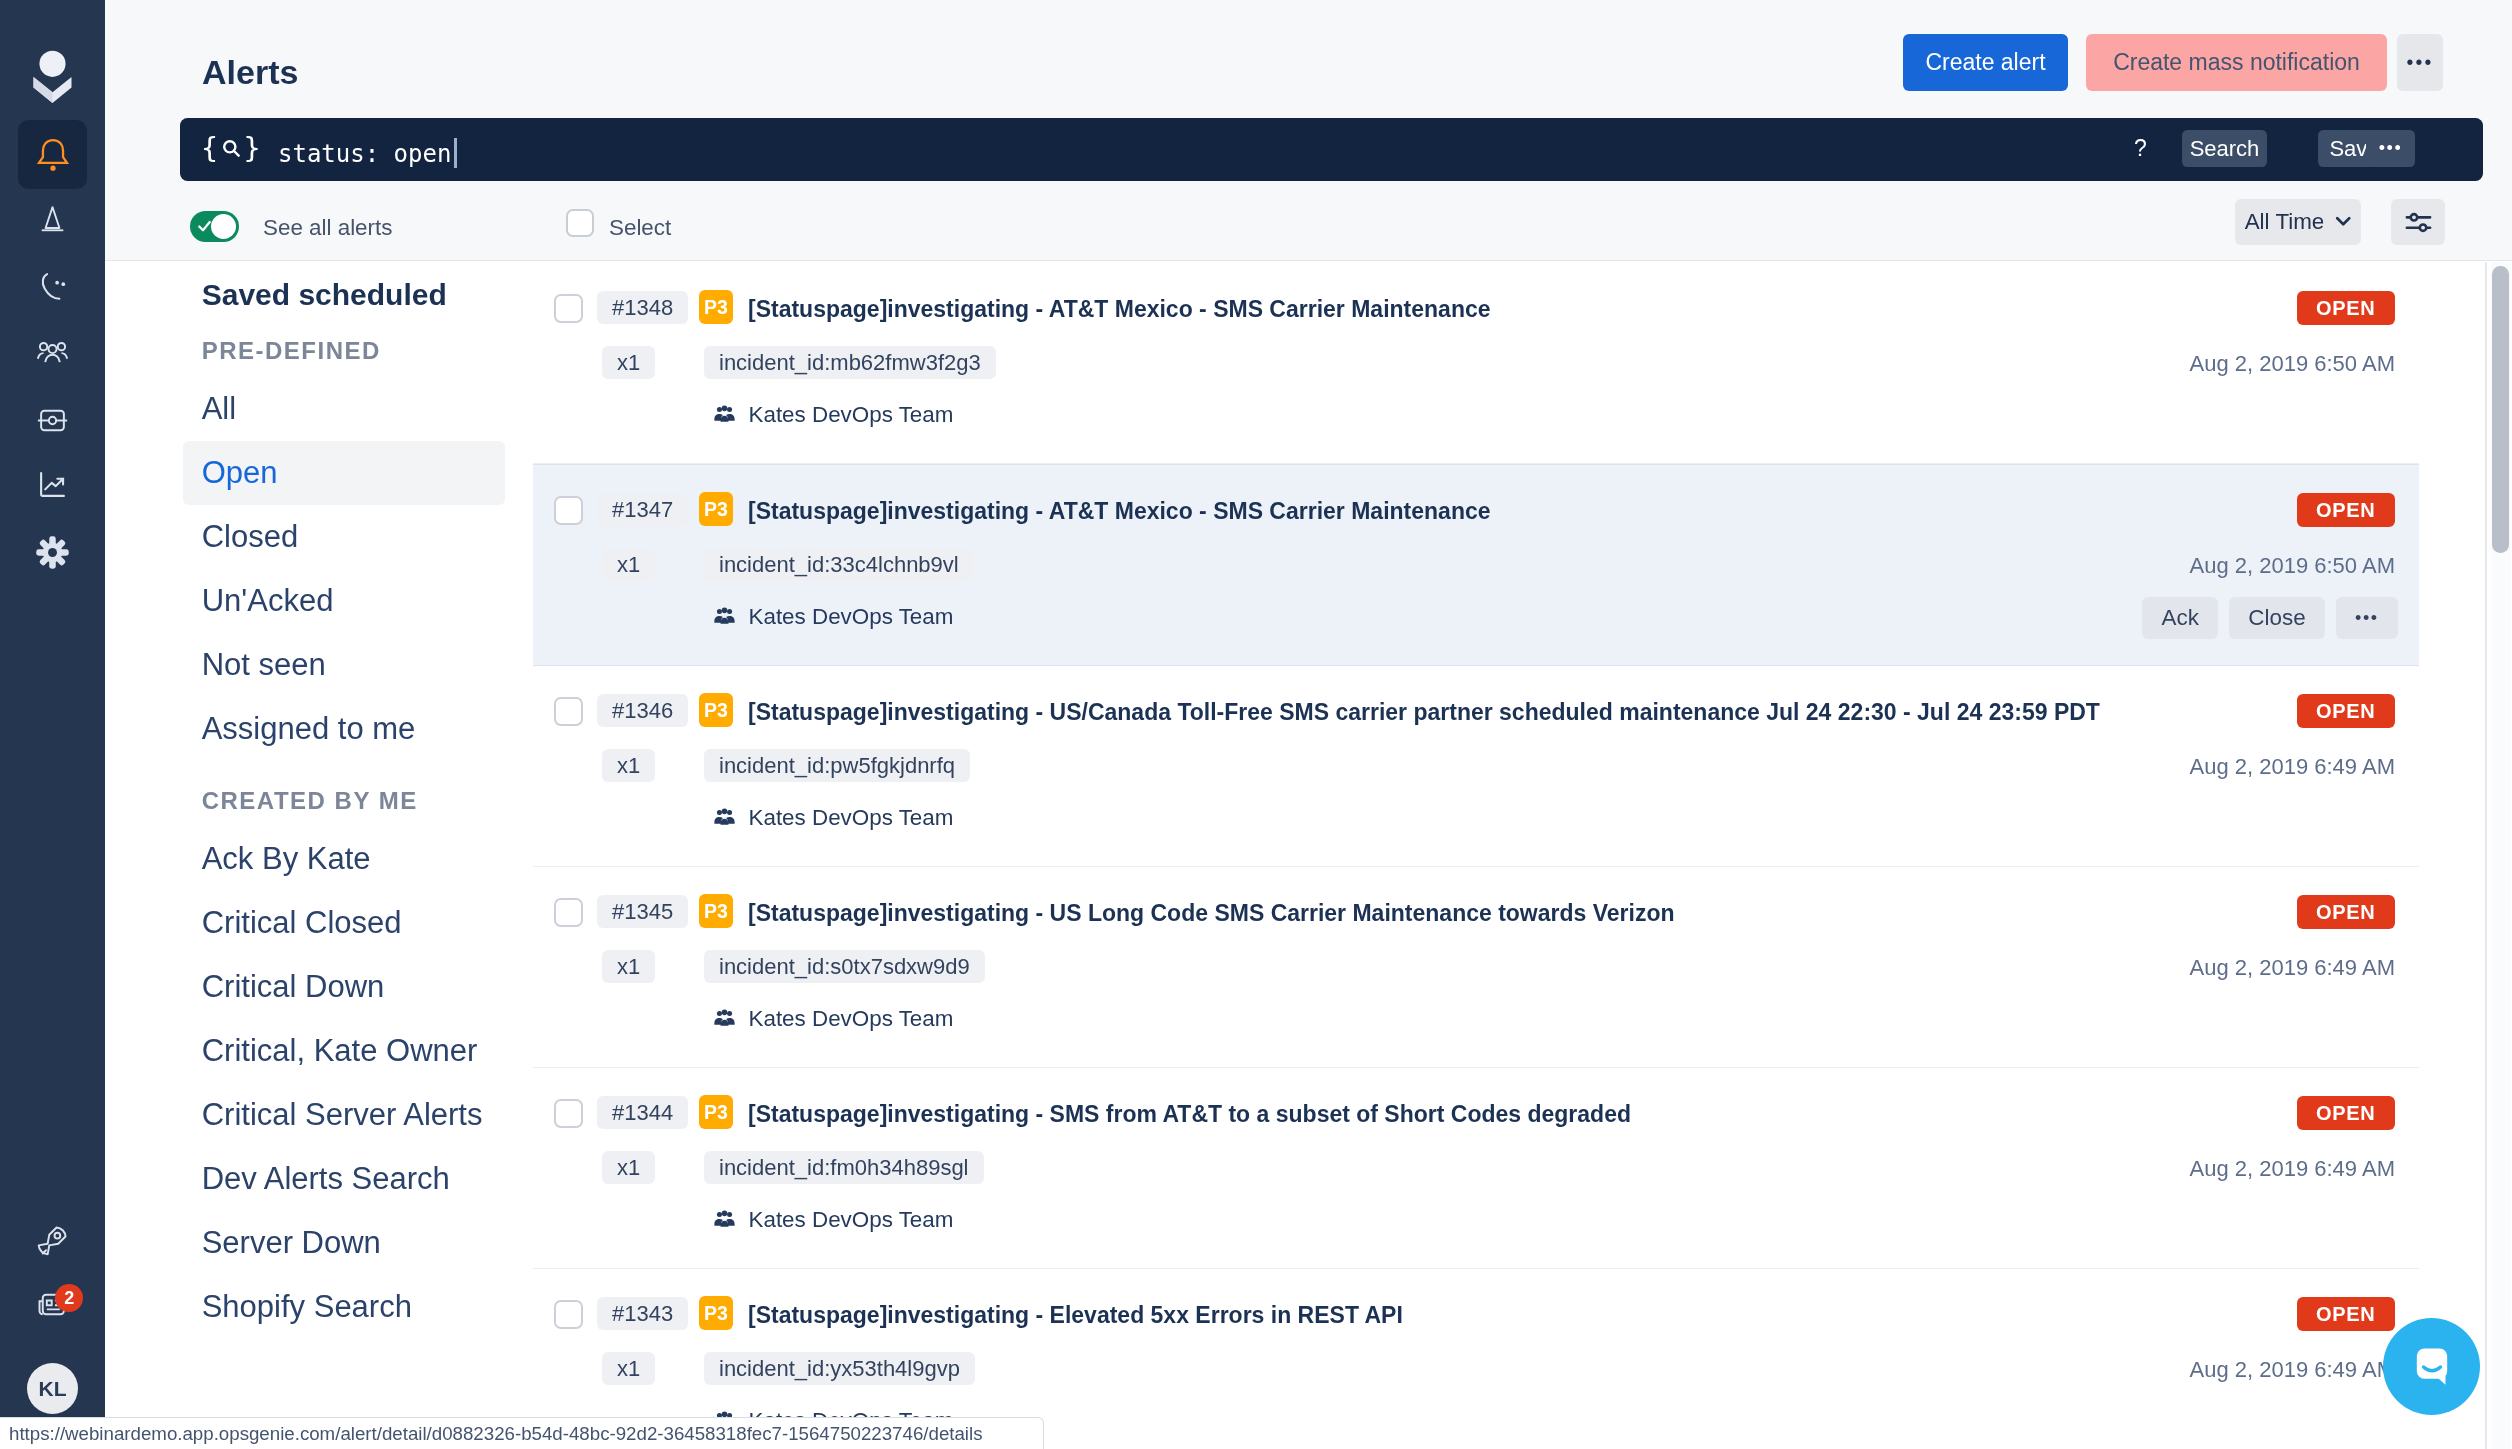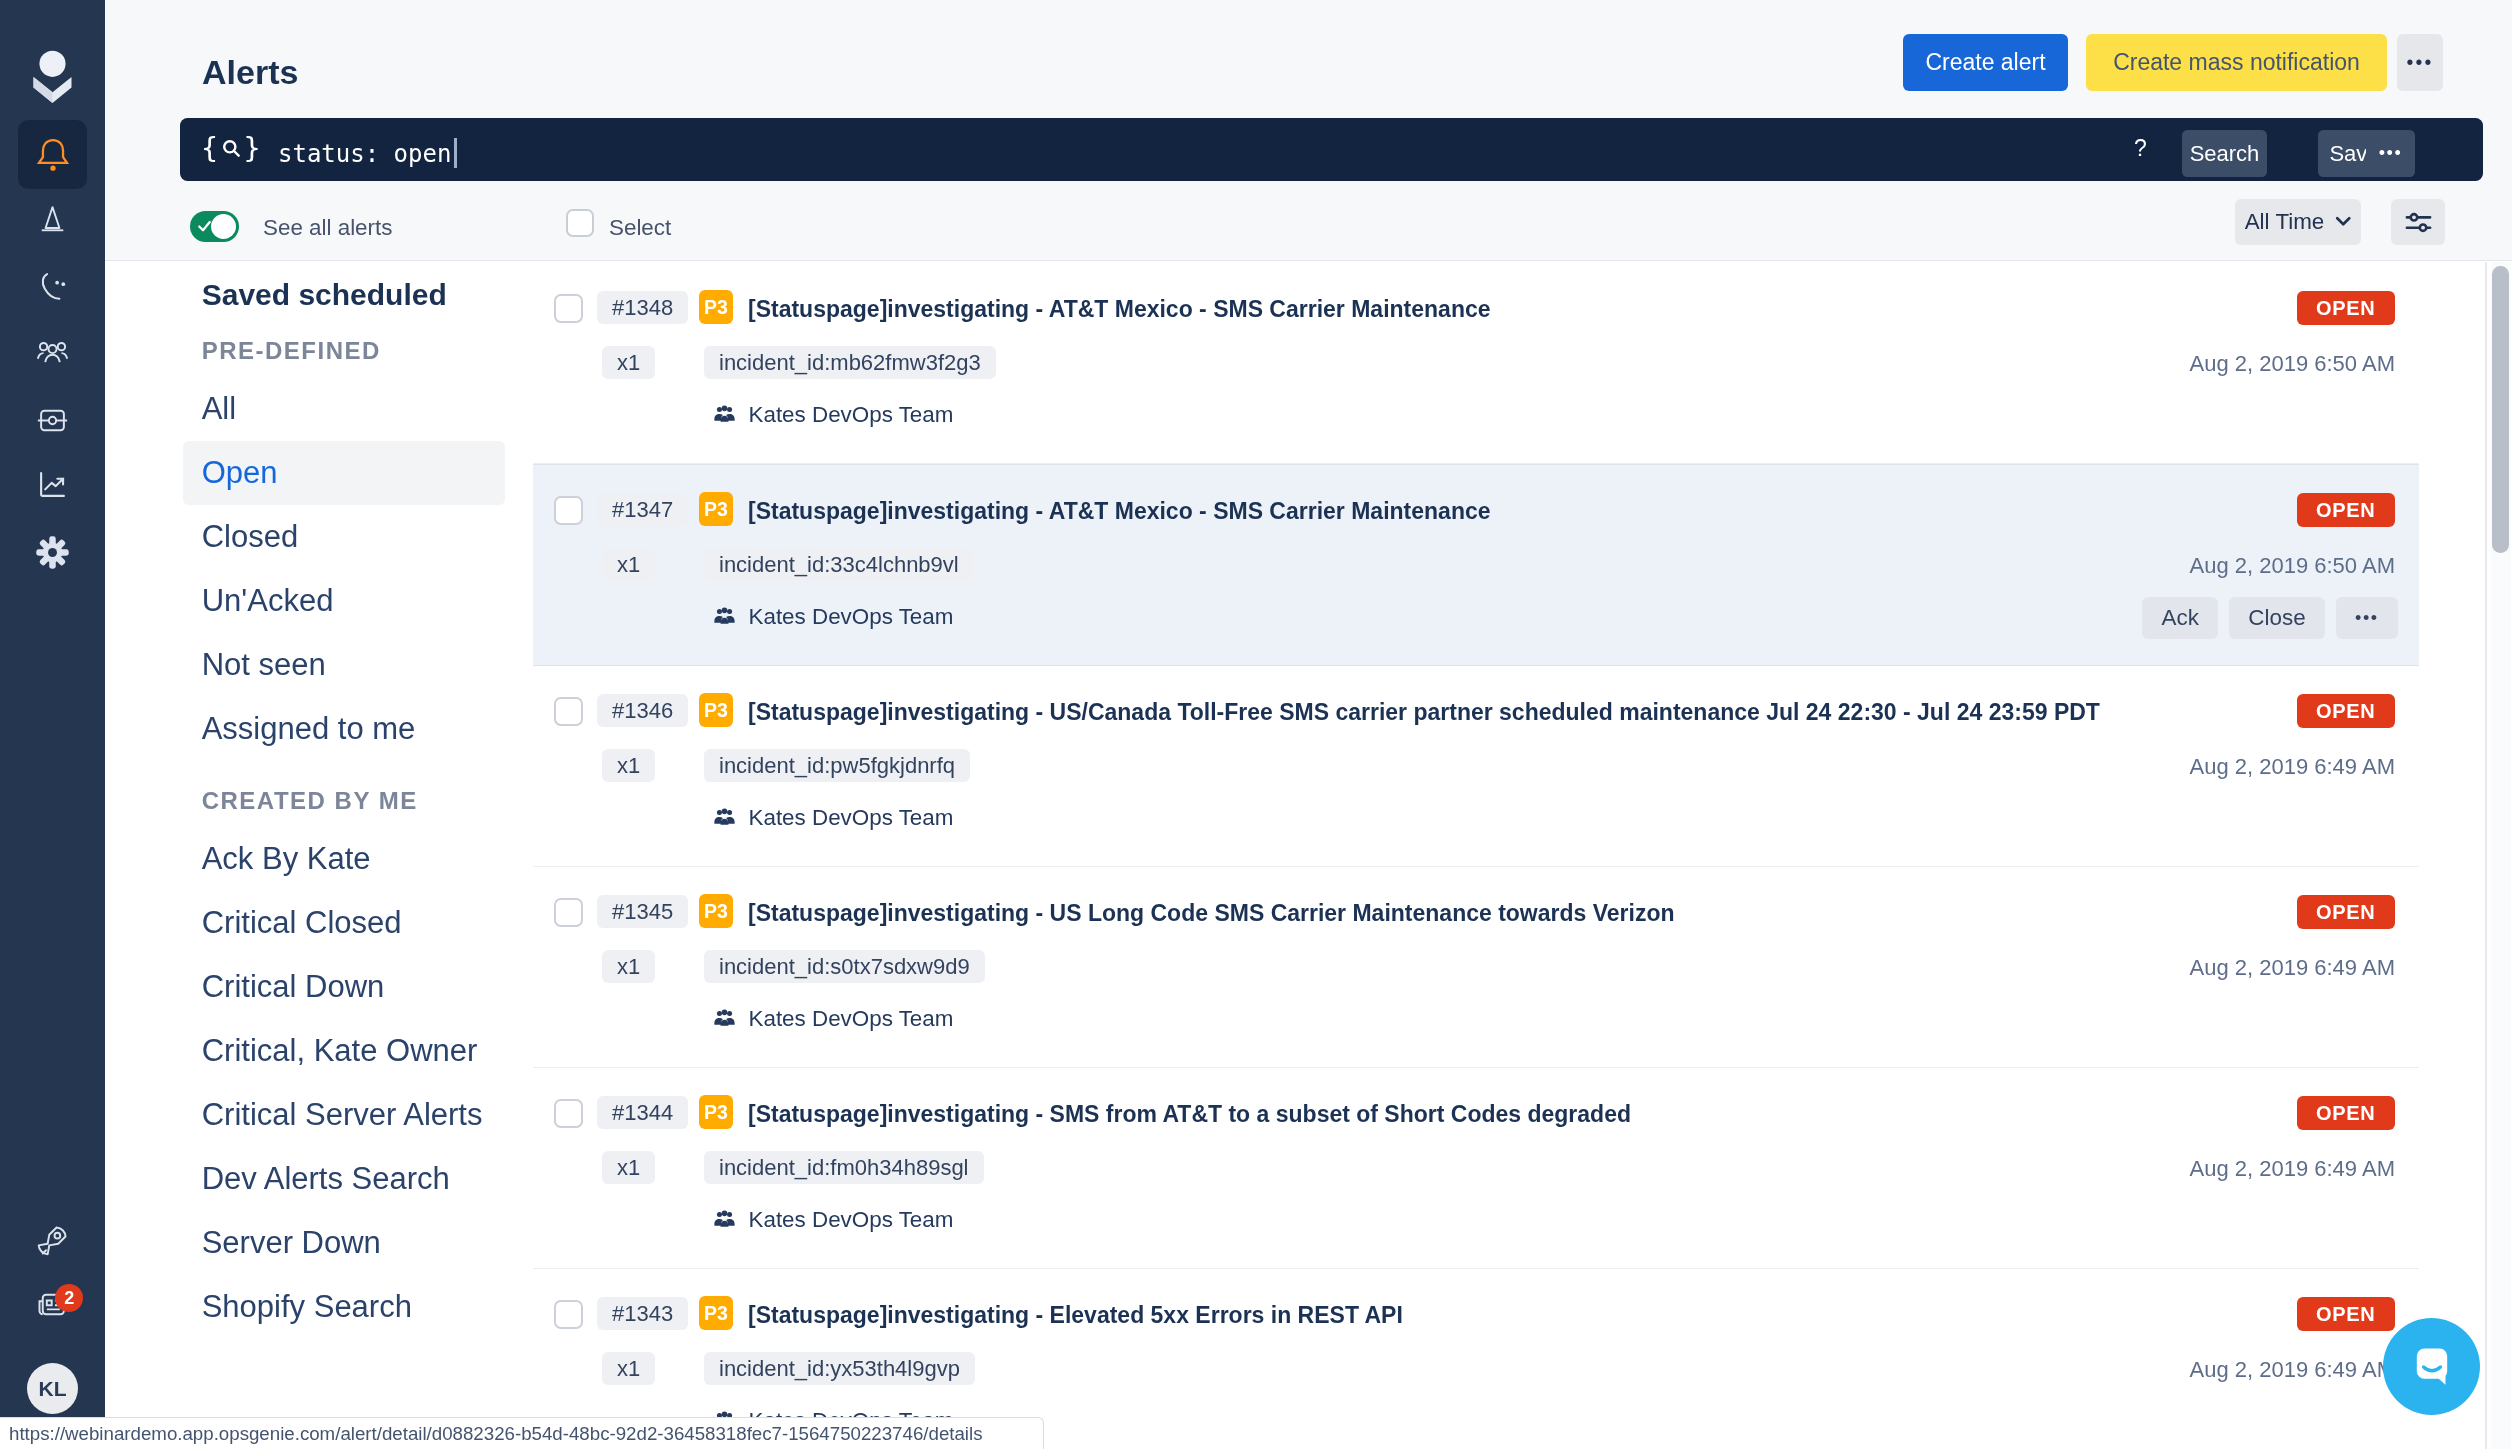--- a/index.html
+++ b/index.html
@@ -10,30 +10,30 @@
   .ri{position:absolute;left:0;width:105px;display:flex;justify-content:center;align-items:center;}
   .rail-active-tile{position:absolute;left:18px;top:120px;width:69px;height:69px;border-radius:10.5px;background:#182740;display:flex;align-items:center;justify-content:center;}
   .news-badge{position:absolute;left:55px;top:1284px;min-width:28.4px;height:28.4px;border-radius:14.2px;background:#e0391b;color:#fff;font-size:18px;font-weight:bold;display:flex;align-items:center;justify-content:center;z-index:6;}
   .avatar{position:absolute;left:27px;top:1363px;width:51px;height:51px;border-radius:50%;background:#e9ebef;color:#2b3c58;font-size:21px;font-weight:bold;display:flex;align-items:center;justify-content:center;}
 
   
   .topband{position:absolute;left:105px;top:0;width:2408px;height:260px;background:#f7f8f9;border-bottom:1.5px solid #e4e6ea;}
   .page-title{position:absolute;left:202px;top:30px;font-size:34px;font-weight:bold;color:#1c3254;}
   .btn{display:flex;align-items:center;justify-content:center;border-radius:6px;cursor:pointer;}
   .create-alert{position:absolute;left:1903px;top:34px;width:165px;height:57px;background:#1767d9;color:#ffffff;font-size:23px;}
-  .create-mass{position:absolute;left:2086px;top:34px;width:301px;height:57px;background:#fde047;color:#44546f;font-size:23px;}
+  .create-mass{position:absolute;left:2086px;top:34px;width:301px;height:57px;background:#fca5a5;color:#44546f;font-size:23px;}
   .header-more{position:absolute;left:2397px;top:34px;width:46px;height:57px;background:#e5e7eb;color:#22324f;font-size:19.5px;letter-spacing:2.2px;}
 
   
   .searchbar{position:absolute;left:180px;top:118px;width:2303px;height:63px;background:#132440;border-radius:7.5px;}
   .search-icon-wrap{position:absolute;left:201px;top:132px;display:flex;align-items:center;color:#fff;font-family:"DejaVu Sans Mono",monospace;font-size:28.4px;gap:1.5px;}
   .search-query{position:absolute;left:278px;top:138px;color:#ffffff;font-family:"DejaVu Sans Mono",monospace;font-size:24px;white-space:pre;}
   .search-query::after{content:"";display:inline-block;width:3px;height:30px;background:#9db0c9;margin-left:2.2px;vertical-align:-6px;}
   .search-help{position:absolute;left:2134px;top:135px;color:#ffffff;font-size:23px;}
-  .sb-btn{position:absolute;top:130px;height:47px;background:#3c4d68;border-radius:5.2px;color:#fff;font-size:22px;display:flex;align-items:center;justify-content:center;cursor:pointer;}
+  .sb-btn{position:absolute;top:130px;height:37px;background:#3c4d68;border-radius:5.2px;color:#fff;font-size:22px;display:flex;align-items:center;justify-content:center;cursor:pointer;}
   .sb-search{left:2182px;width:85px;}
   .sb-save{left:2280px;width:73px;margin-left:38px;}
   .sb-more{left:2366px;width:49px;letter-spacing:1.5px;font-size:18px;}
 
   
   .toggle{position:absolute;left:190px;top:211px;width:49px;height:31px;border-radius:16.5px;background:#0b8a5e;cursor:pointer;}
   .toggle-knob{position:absolute;right:3px;top:3px;width:25.4px;height:25.4px;border-radius:50%;background:#fff;}
   .toggle-check{position:absolute;left:6.7px;top:8.2px;}
   .toggle-label{position:absolute;left:263px;top:215px;font-size:22.4px;color:#46536b;}
   .select-box{position:absolute;left:566px;top:209px;width:24px;height:24px;background:#fff;border:2.2px solid #c9ced6;border-radius:6.7px;cursor:pointer;}

